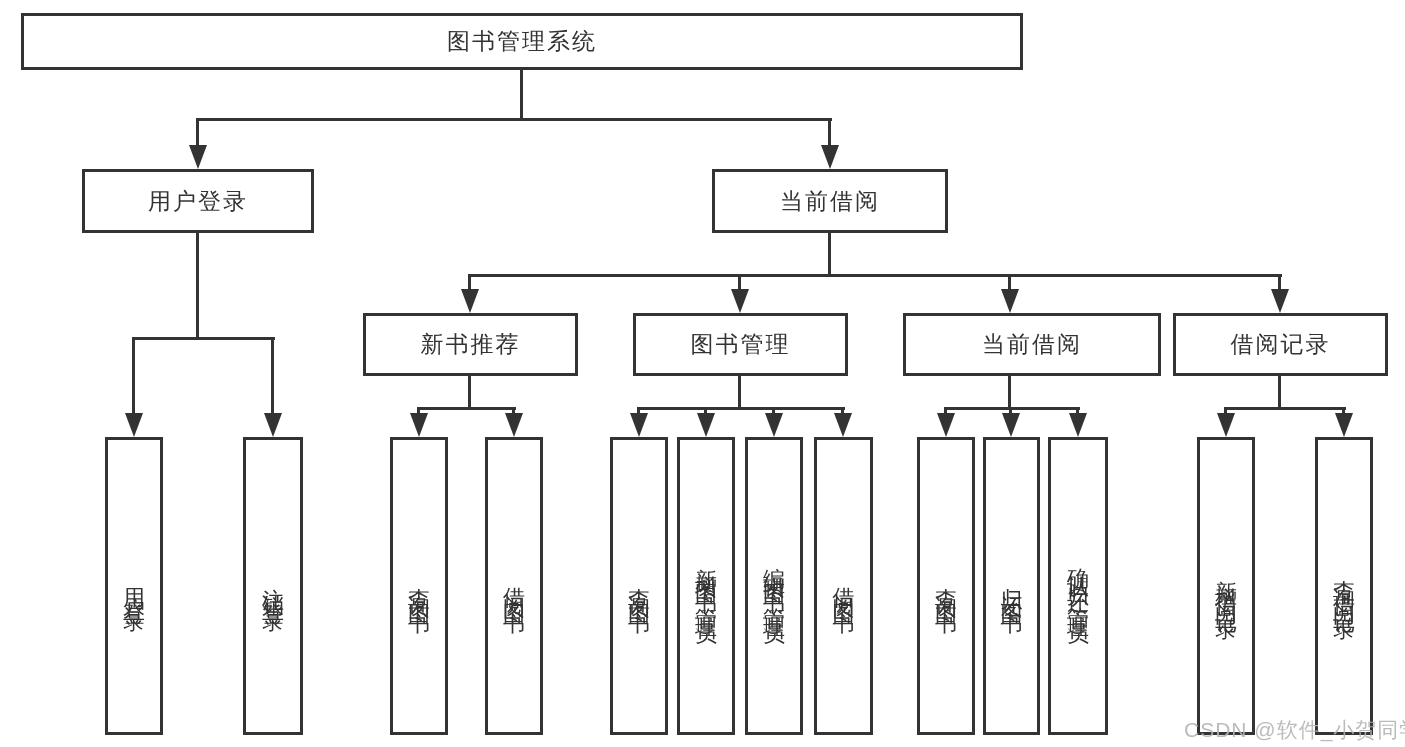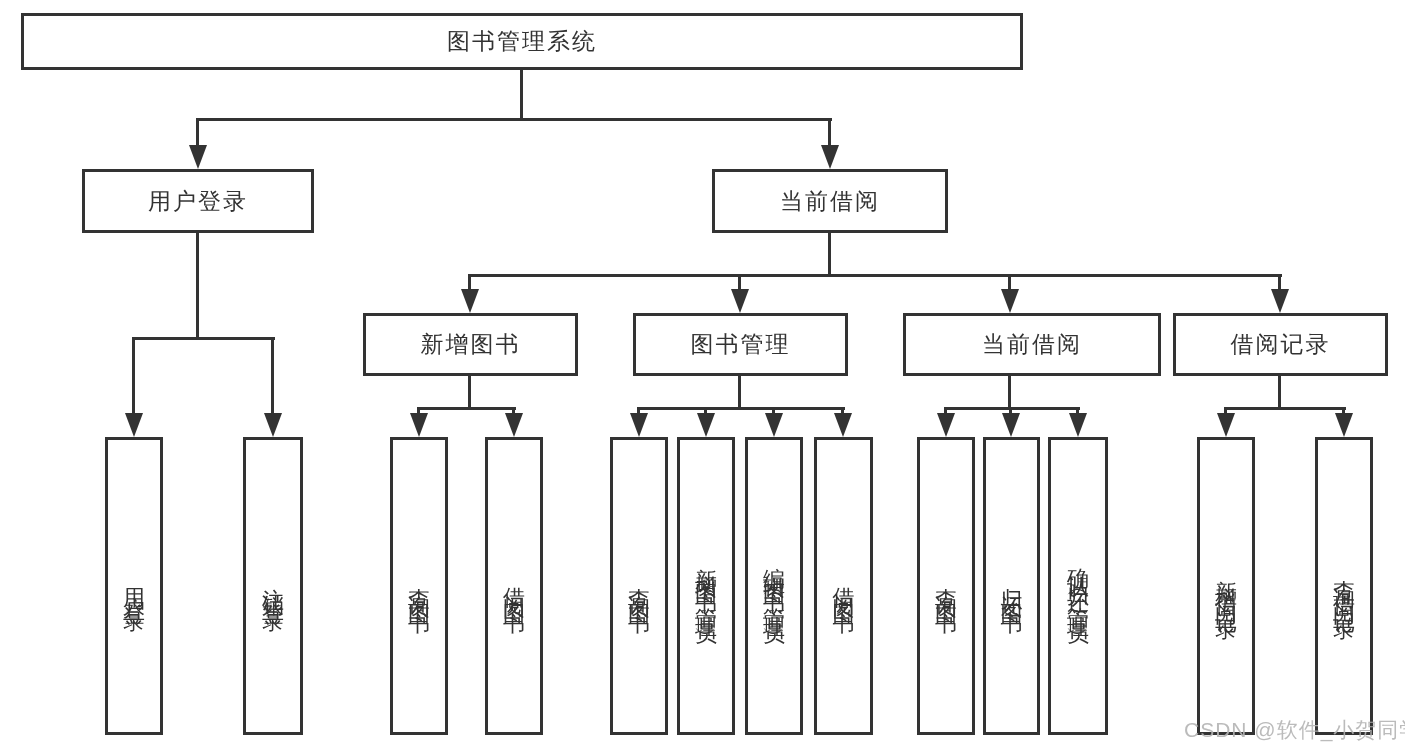--- a/index.html
+++ b/index.html
@@ -111,21 +111,21 @@
   </div>
 
   <div class="box hbox" style="left:82px;top:169px;width:232px;height:64px">
     <span class="lbl">用户登录</span>
   </div>
   <div class="box hbox" style="left:712px;top:169px;width:236px;height:64px">
     <span class="lbl">当前借阅</span>
   </div>
 
   <div class="box hbox" style="left:363px;top:313px;width:215px;height:63px">
-    <span class="lbl">新增图书</span>
+    <span class="lbl">新书推荐</span>
   </div>
   <div class="box hbox" style="left:633px;top:313px;width:215px;height:63px">
     <span class="lbl">图书管理</span>
   </div>
   <div class="box hbox" style="left:903px;top:313px;width:258px;height:63px">
     <span class="lbl">当前借阅</span>
   </div>
   <div class="box hbox" style="left:1173px;top:313px;width:215px;height:63px">
     <span class="lbl">借阅记录</span>
   </div>

